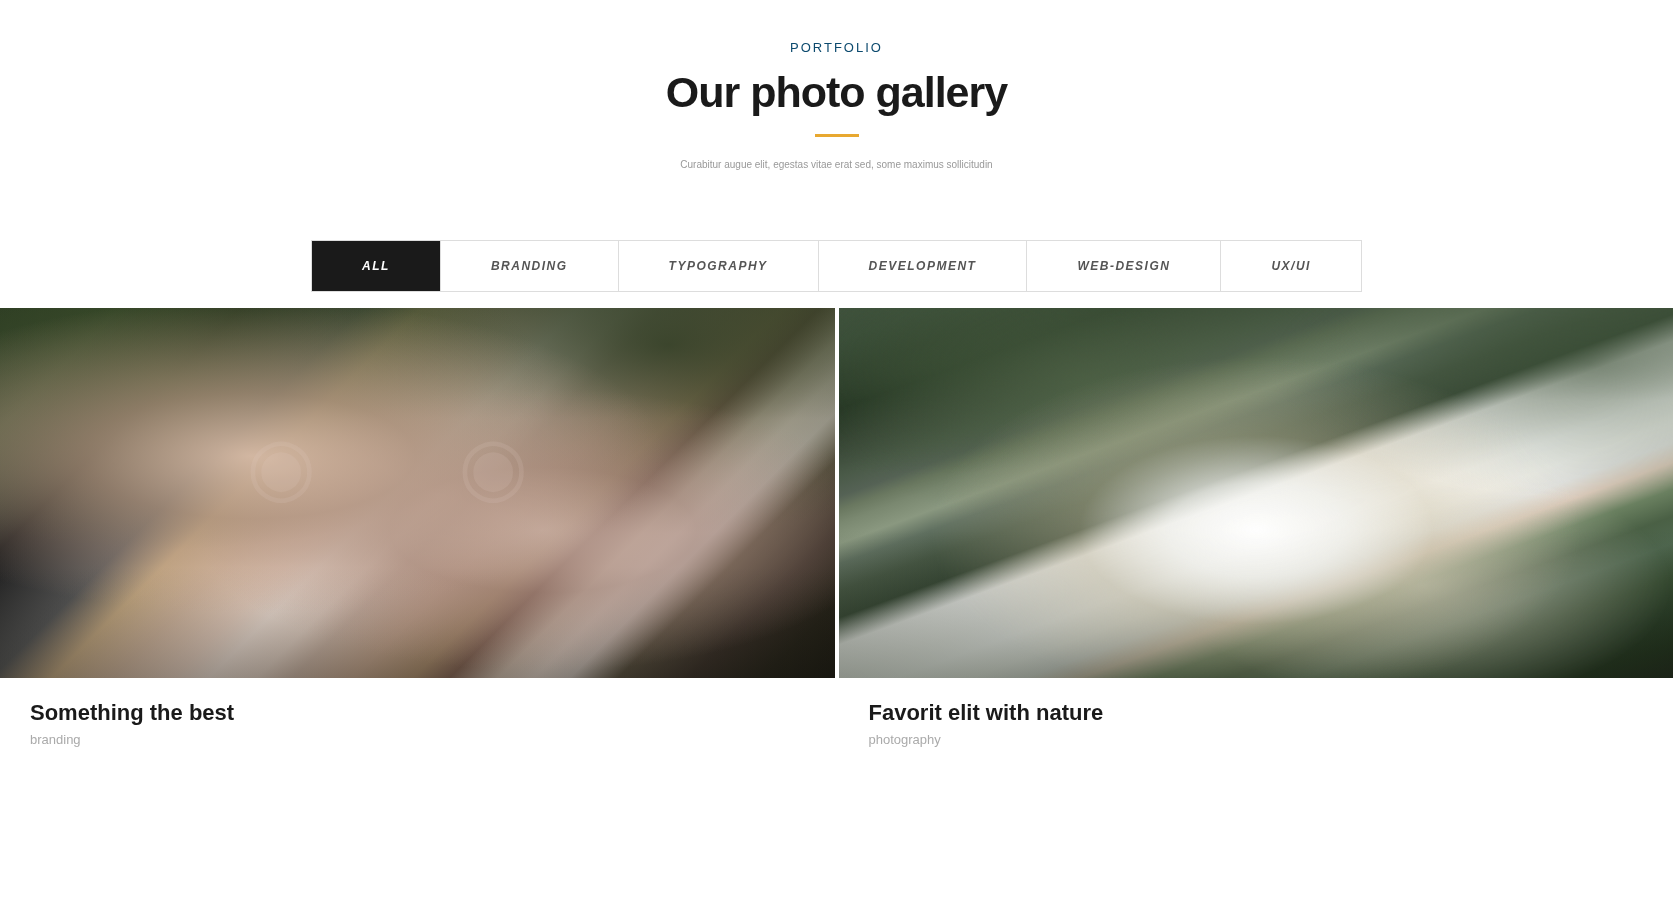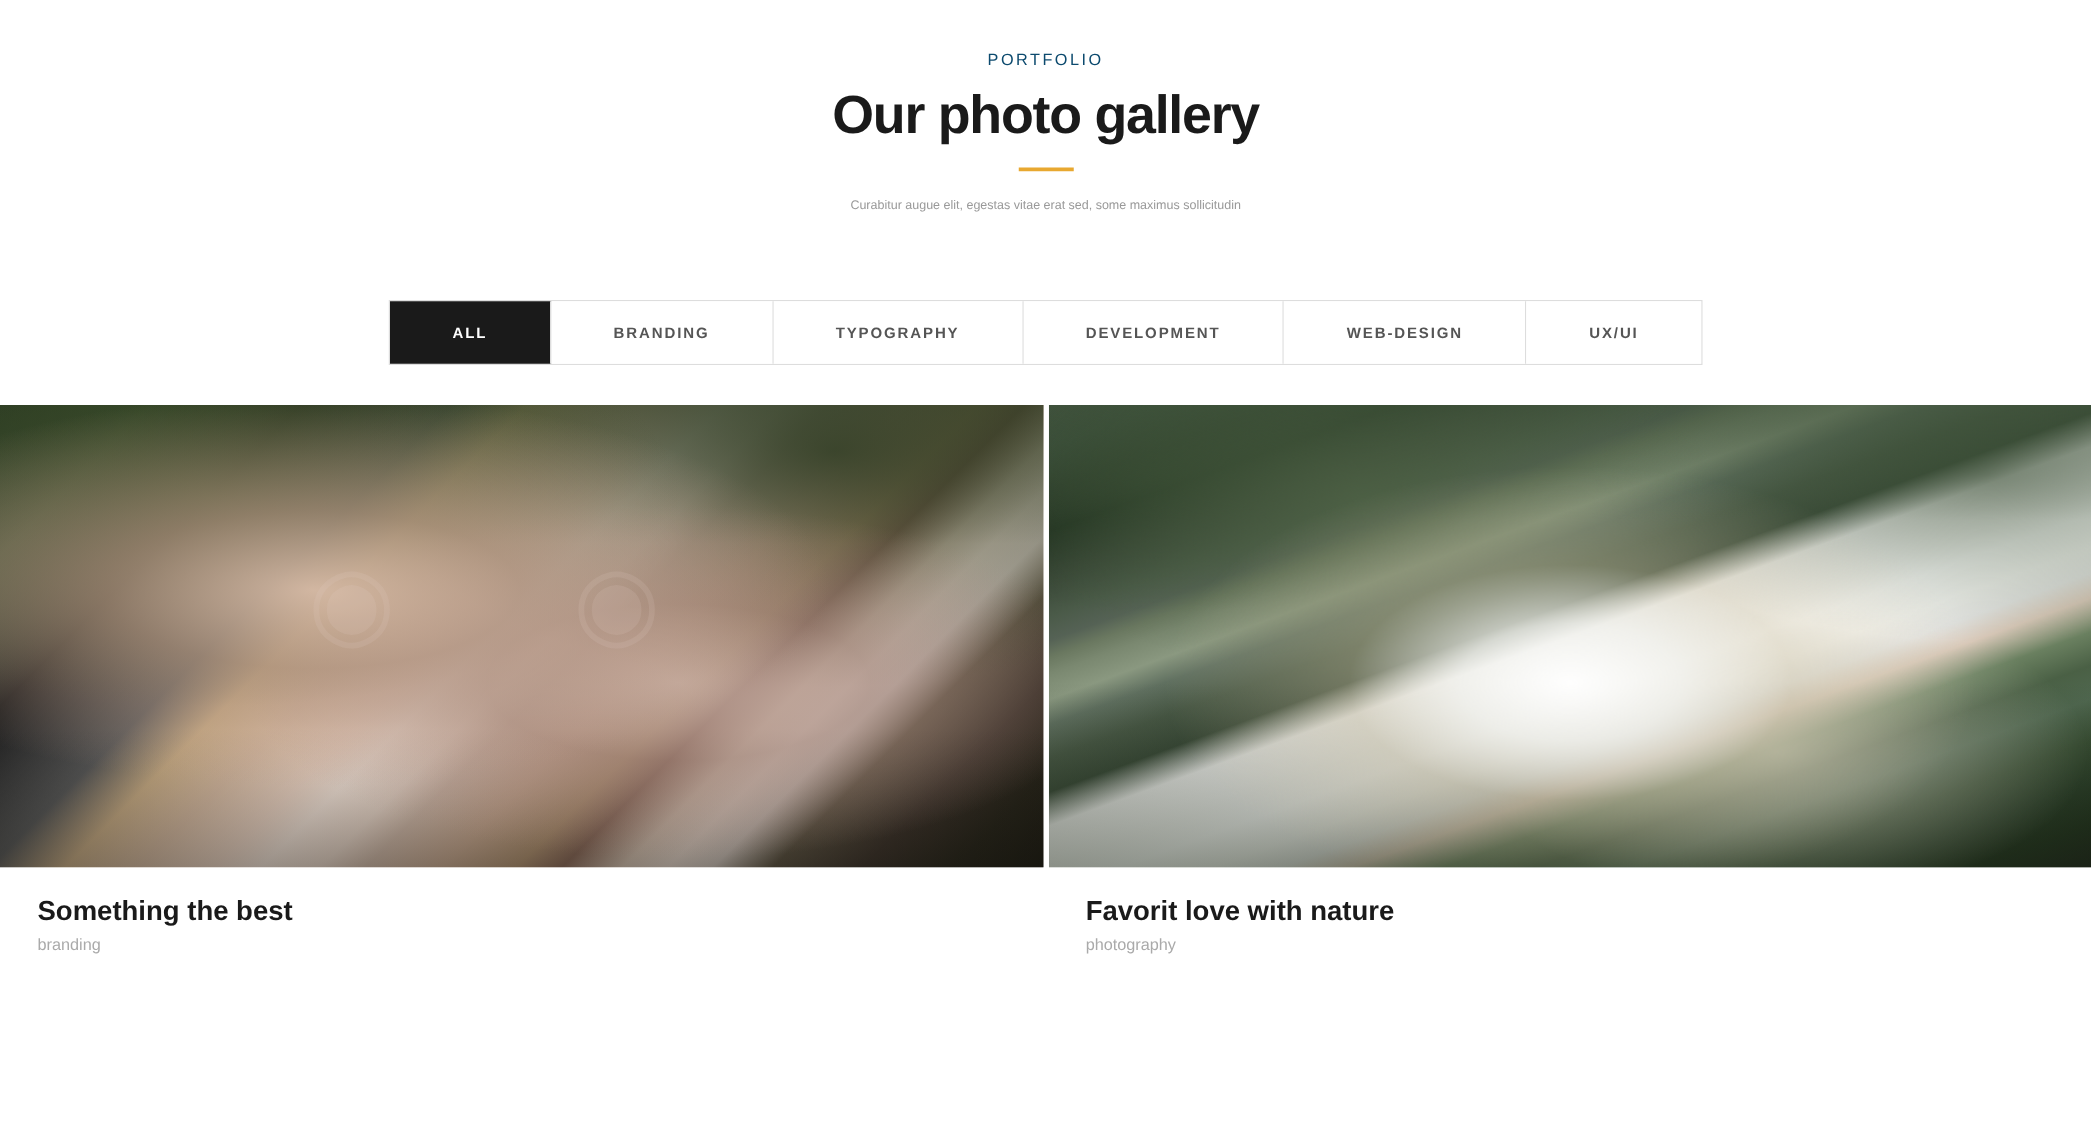--- a/index.html
+++ b/index.html
@@ -52,20 +52,21 @@
     }
 
     
     .filter-tabs {
       display: flex;
       justify-content: center;
       margin: 30px auto 0;
       border: 1px solid #ddd;
       width: fit-content;
       max-width: 1200px;
+      font-style: italic;
     }
 
     .filter-tab {
       padding: 18px 50px;
       font-size: 12px;
       letter-spacing: 1.5px;
       text-transform: uppercase;
       font-weight: 600;
       cursor: pointer;
       border-right: 1px solid #ddd;
@@ -81,21 +82,21 @@
     .filter-tab.active {
       background: #1a1a1a;
       color: #fff;
     }
 
     
     .gallery-grid {
       display: grid;
       grid-template-columns: 1fr 1fr;
       gap: 4px;
-      margin-top: 32px;
+      margin-top: 16px;
     }
 
     .gallery-item {
       position: relative;
       overflow: hidden;
     }
 
     .gallery-image-container {
       width: 100%;
       height: 370px;
@@ -261,20 +262,20 @@
         <div class="caption-title">Something the best</div>
         <div class="caption-category">branding</div>
       </div>
     </div>
 
     <div class="gallery-item">
       <div class="gallery-image-container">
         <div class="img-dress"></div>
       </div>
       <div class="gallery-caption">
-        <div class="caption-title">Favorit love with nature</div>
+        <div class="caption-title">Favorit elit with nature</div>
         <div class="caption-category">photography</div>
       </div>
     </div>
 
   </div>
 
 </div>
 
 </body></html>

